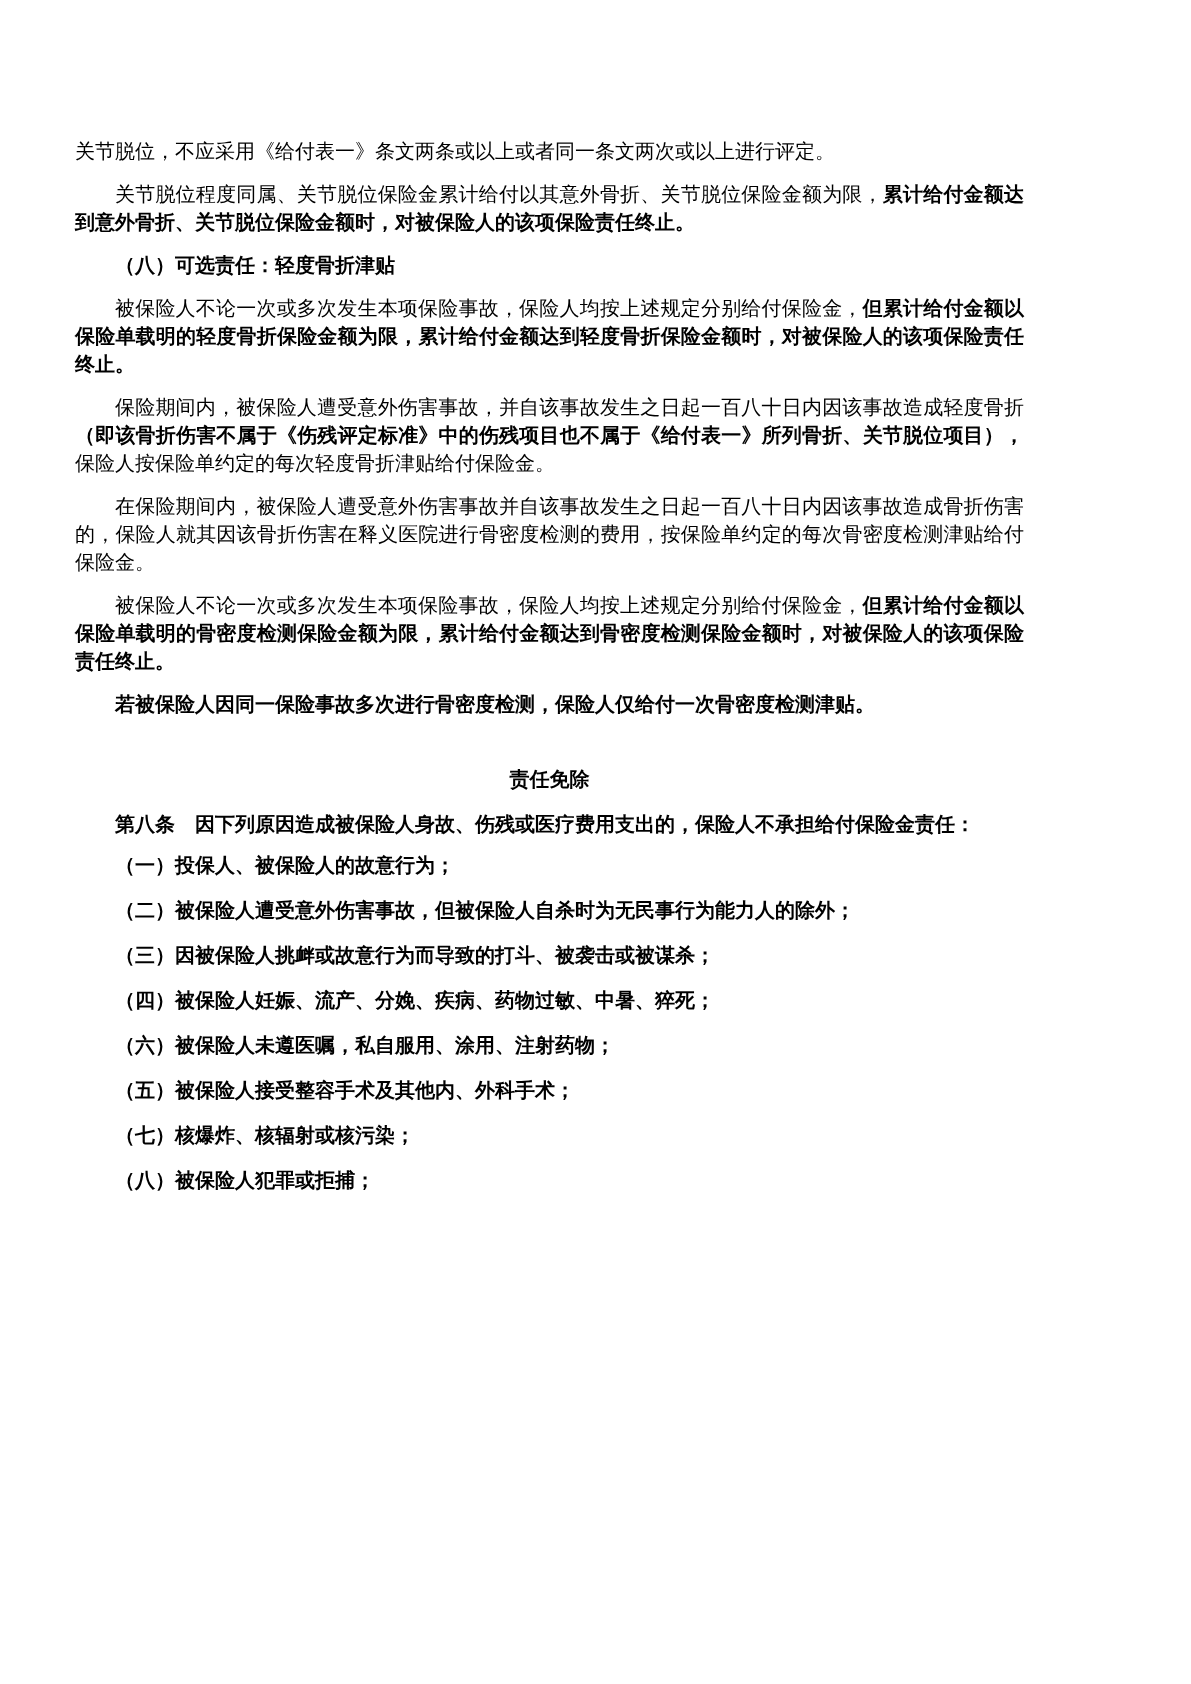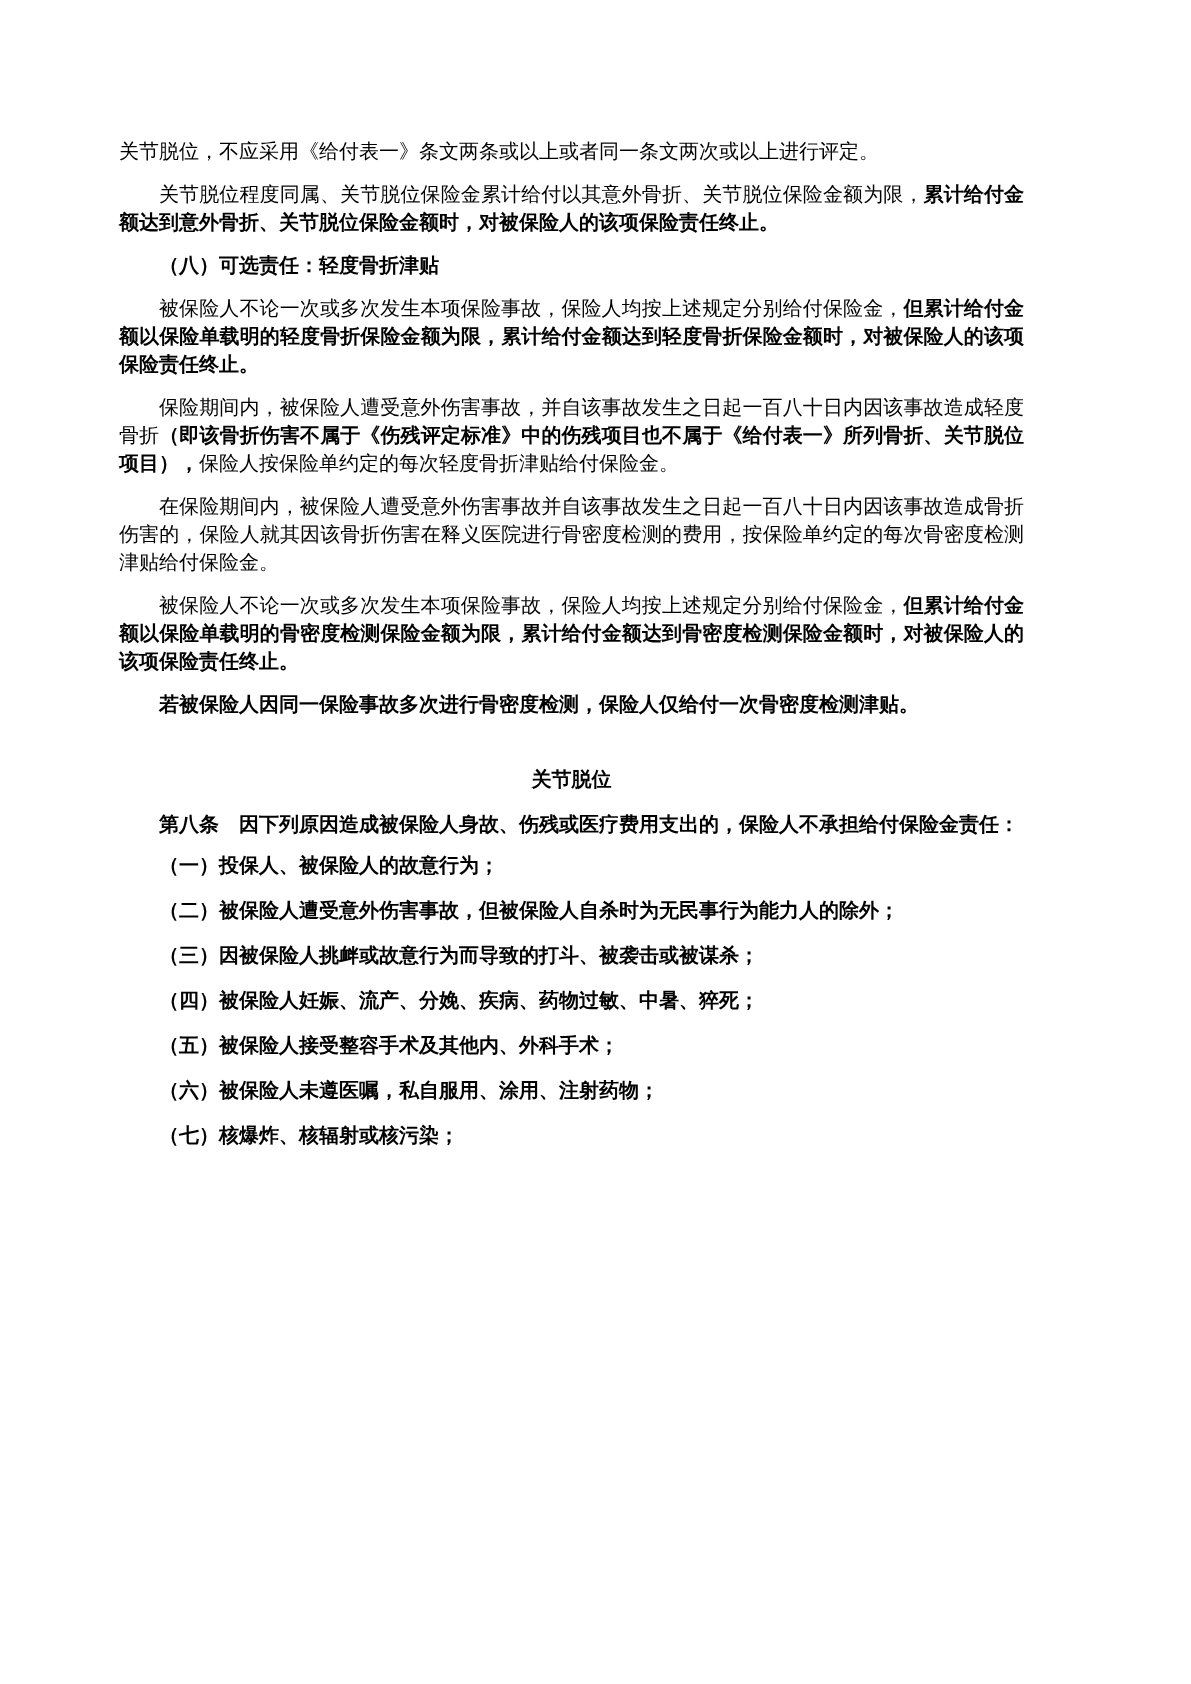--- a/index.html
+++ b/index.html
@@ -7,21 +7,21 @@
     padding: 0;
     background: #ffffff;
   }
   .page {
     position: relative;
     width: 1191px;
     height: 1684px;
     margin: 0 auto;
     background: #ffffff;
     box-sizing: border-box;
-    padding: 137px 167px 0 119px;
+    padding: 137px 167px 0 75px;
     overflow: hidden;
     font-family: "DejaVu Serif", "Liberation Serif", serif;
     font-size: 20px;
     line-height: 28px;
     color: #000000;
     text-align: justify;
   }
   .para {
     margin: 0 0 15px 0;
     text-indent: 2em;
@@ -67,25 +67,26 @@
 
   <p class="para"><span>保险期间内，被保险人遭受意外伤害事故，并自该事故发生之日起一百八十日内因该事故造成轻度骨折</span><span class="b">（即该骨折伤害不属于《伤残评定标准》中的伤残项目也不属于《给付表一》所列骨折、关节脱位项目），</span><span>保险人按保险单约定的每次轻度骨折津贴给付保险金。</span></p>
 
 
   <p class="para"><span>在保险期间内，被保险人遭受意外伤害事故并自该事故发生之日起一百八十日内因该事故造成骨折伤害的，保险人就其因该骨折伤害在释义医院进行骨密度检测的费用，按保险单约定的每次骨密度检测津贴给付保险金。</span></p>
 
   <p class="para"><span>被保险人不论一次或多次发生本项保险事故，保险人均按上述规定分别给付保险金，</span><span class="b">但累计给付金额以保险单载明的骨密度检测保险金额为限，累计给付金额达到骨密度检测保险金额时，对被保险人的该项保险责任终止。</span></p>
 
   <p class="para"><span class="b">若被保险人因同一保险事故多次进行骨密度检测，保险人仅给付一次骨密度检测津贴。</span></p>
 
-  <p class="center-heading">关节脱位</p>
+  <p class="center-heading">责任免除</p>
 
   <p class="para b"><span>第八条　因下列原因造成被保险人身故、伤残或医疗费用支出的，保险人不承担给付保险金责任：</span></p>
 
   <p class="item">（一）投保人、被保险人的故意行为；</p>
   <p class="item">（二）被保险人遭受意外伤害事故，但被保险人自杀时为无民事行为能力人的除外；</p>
   <p class="item">（三）因被保险人挑衅或故意行为而导致的打斗、被袭击或被谋杀；</p>
   <p class="item">（四）被保险人妊娠、流产、分娩、疾病、药物过敏、中暑、猝死；</p>
+  <p class="item">（六）被保险人未遵医嘱，私自服用、涂用、注射药物；</p>
   <p class="item">（五）被保险人接受整容手术及其他内、外科手术；</p>
-  <p class="item">（六）被保险人未遵医嘱，私自服用、涂用、注射药物；</p>
   <p class="item">（七）核爆炸、核辐射或核污染；</p>
+  <p class="item">（八）被保险人犯罪或拒捕；</p>
 
 </div>
 
 </body></html>

